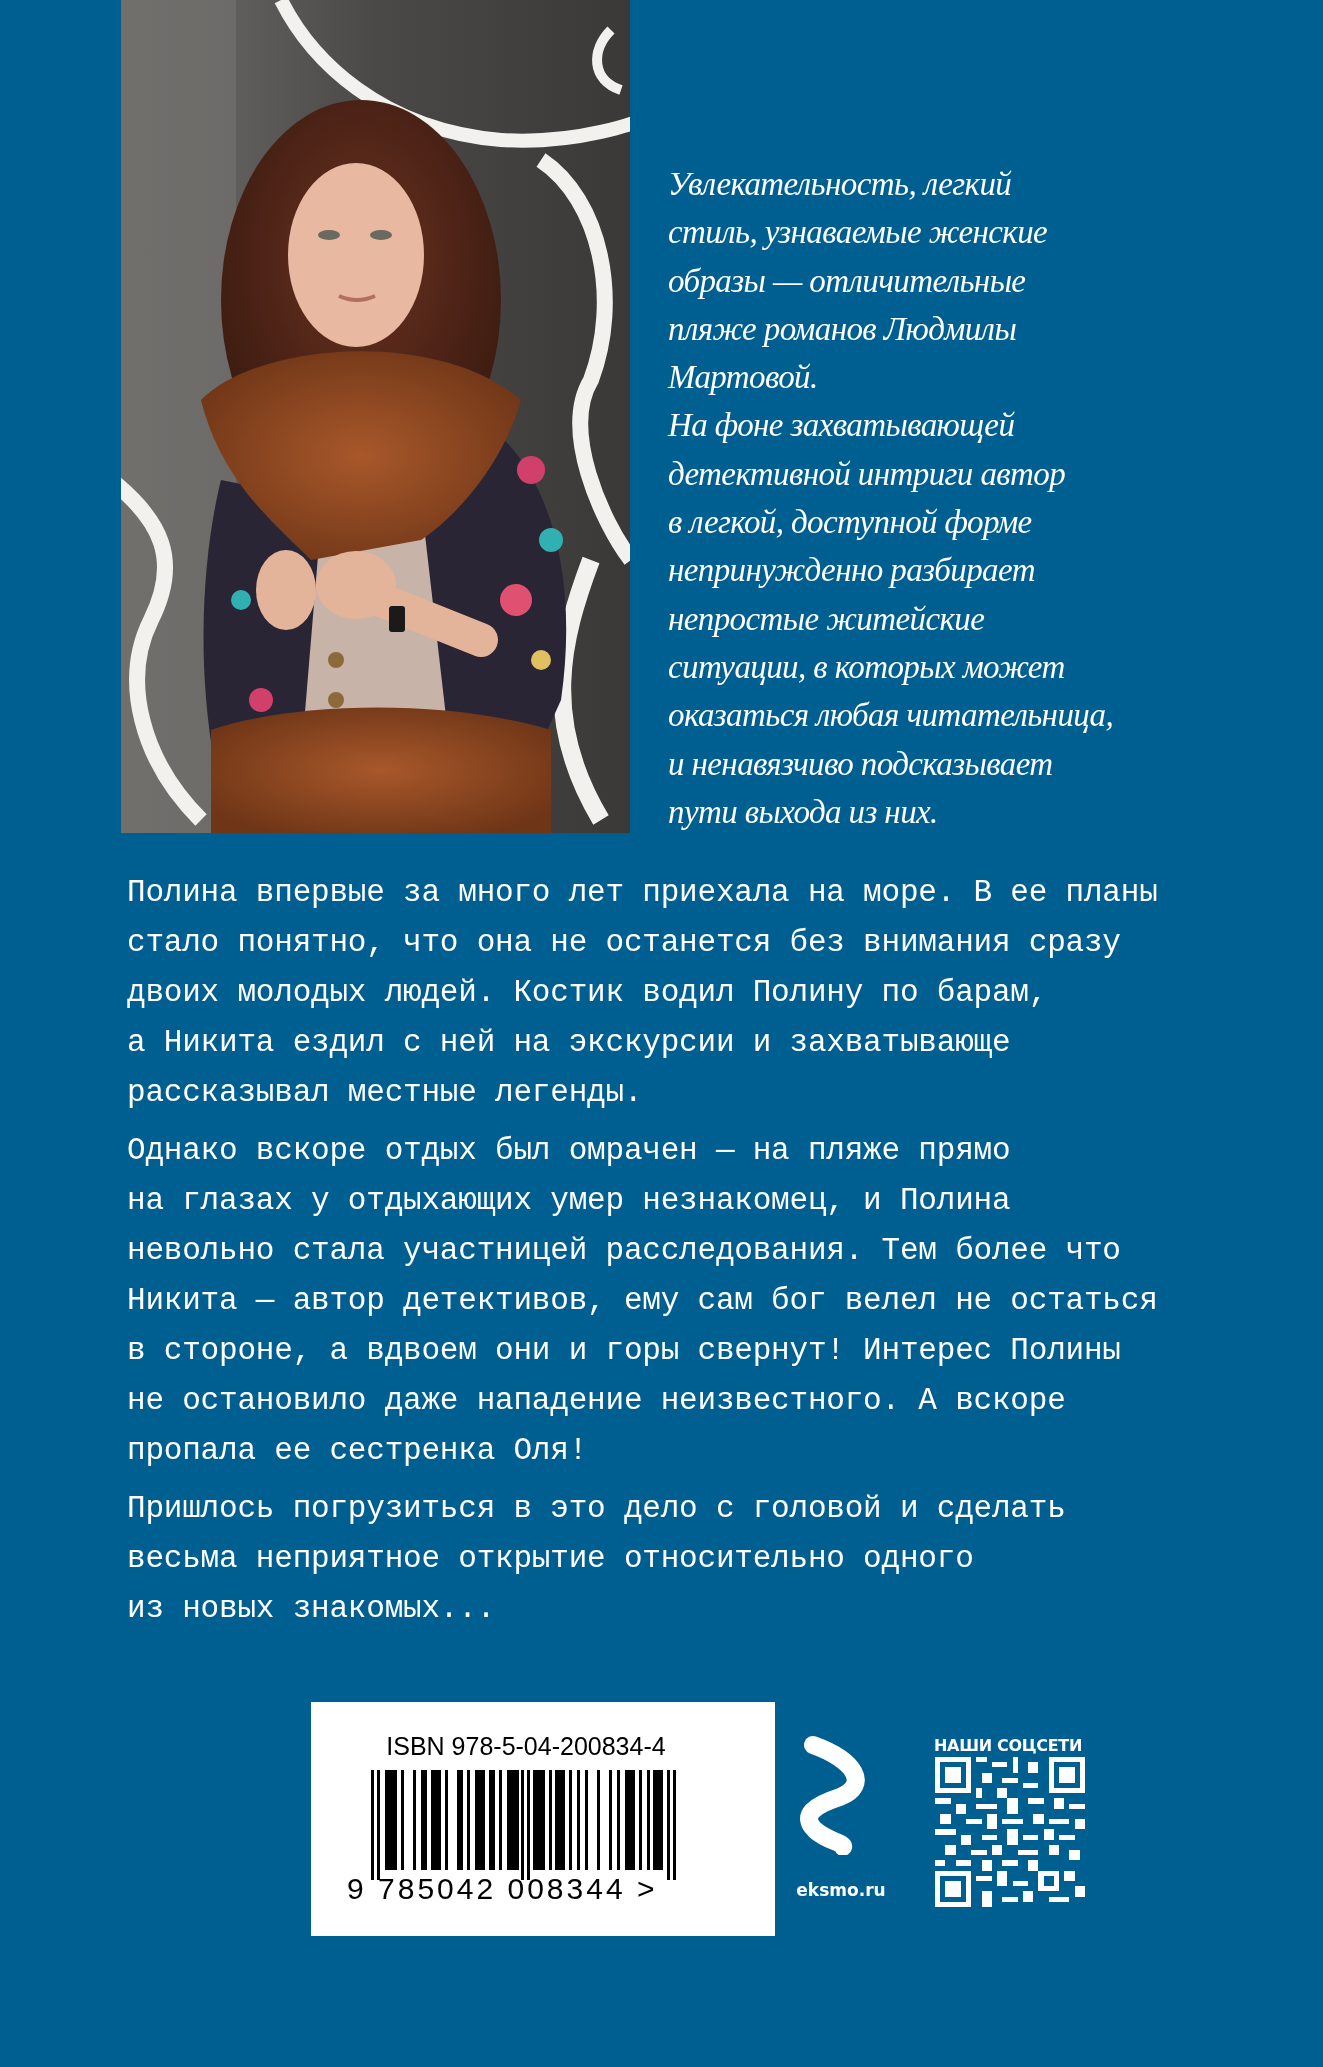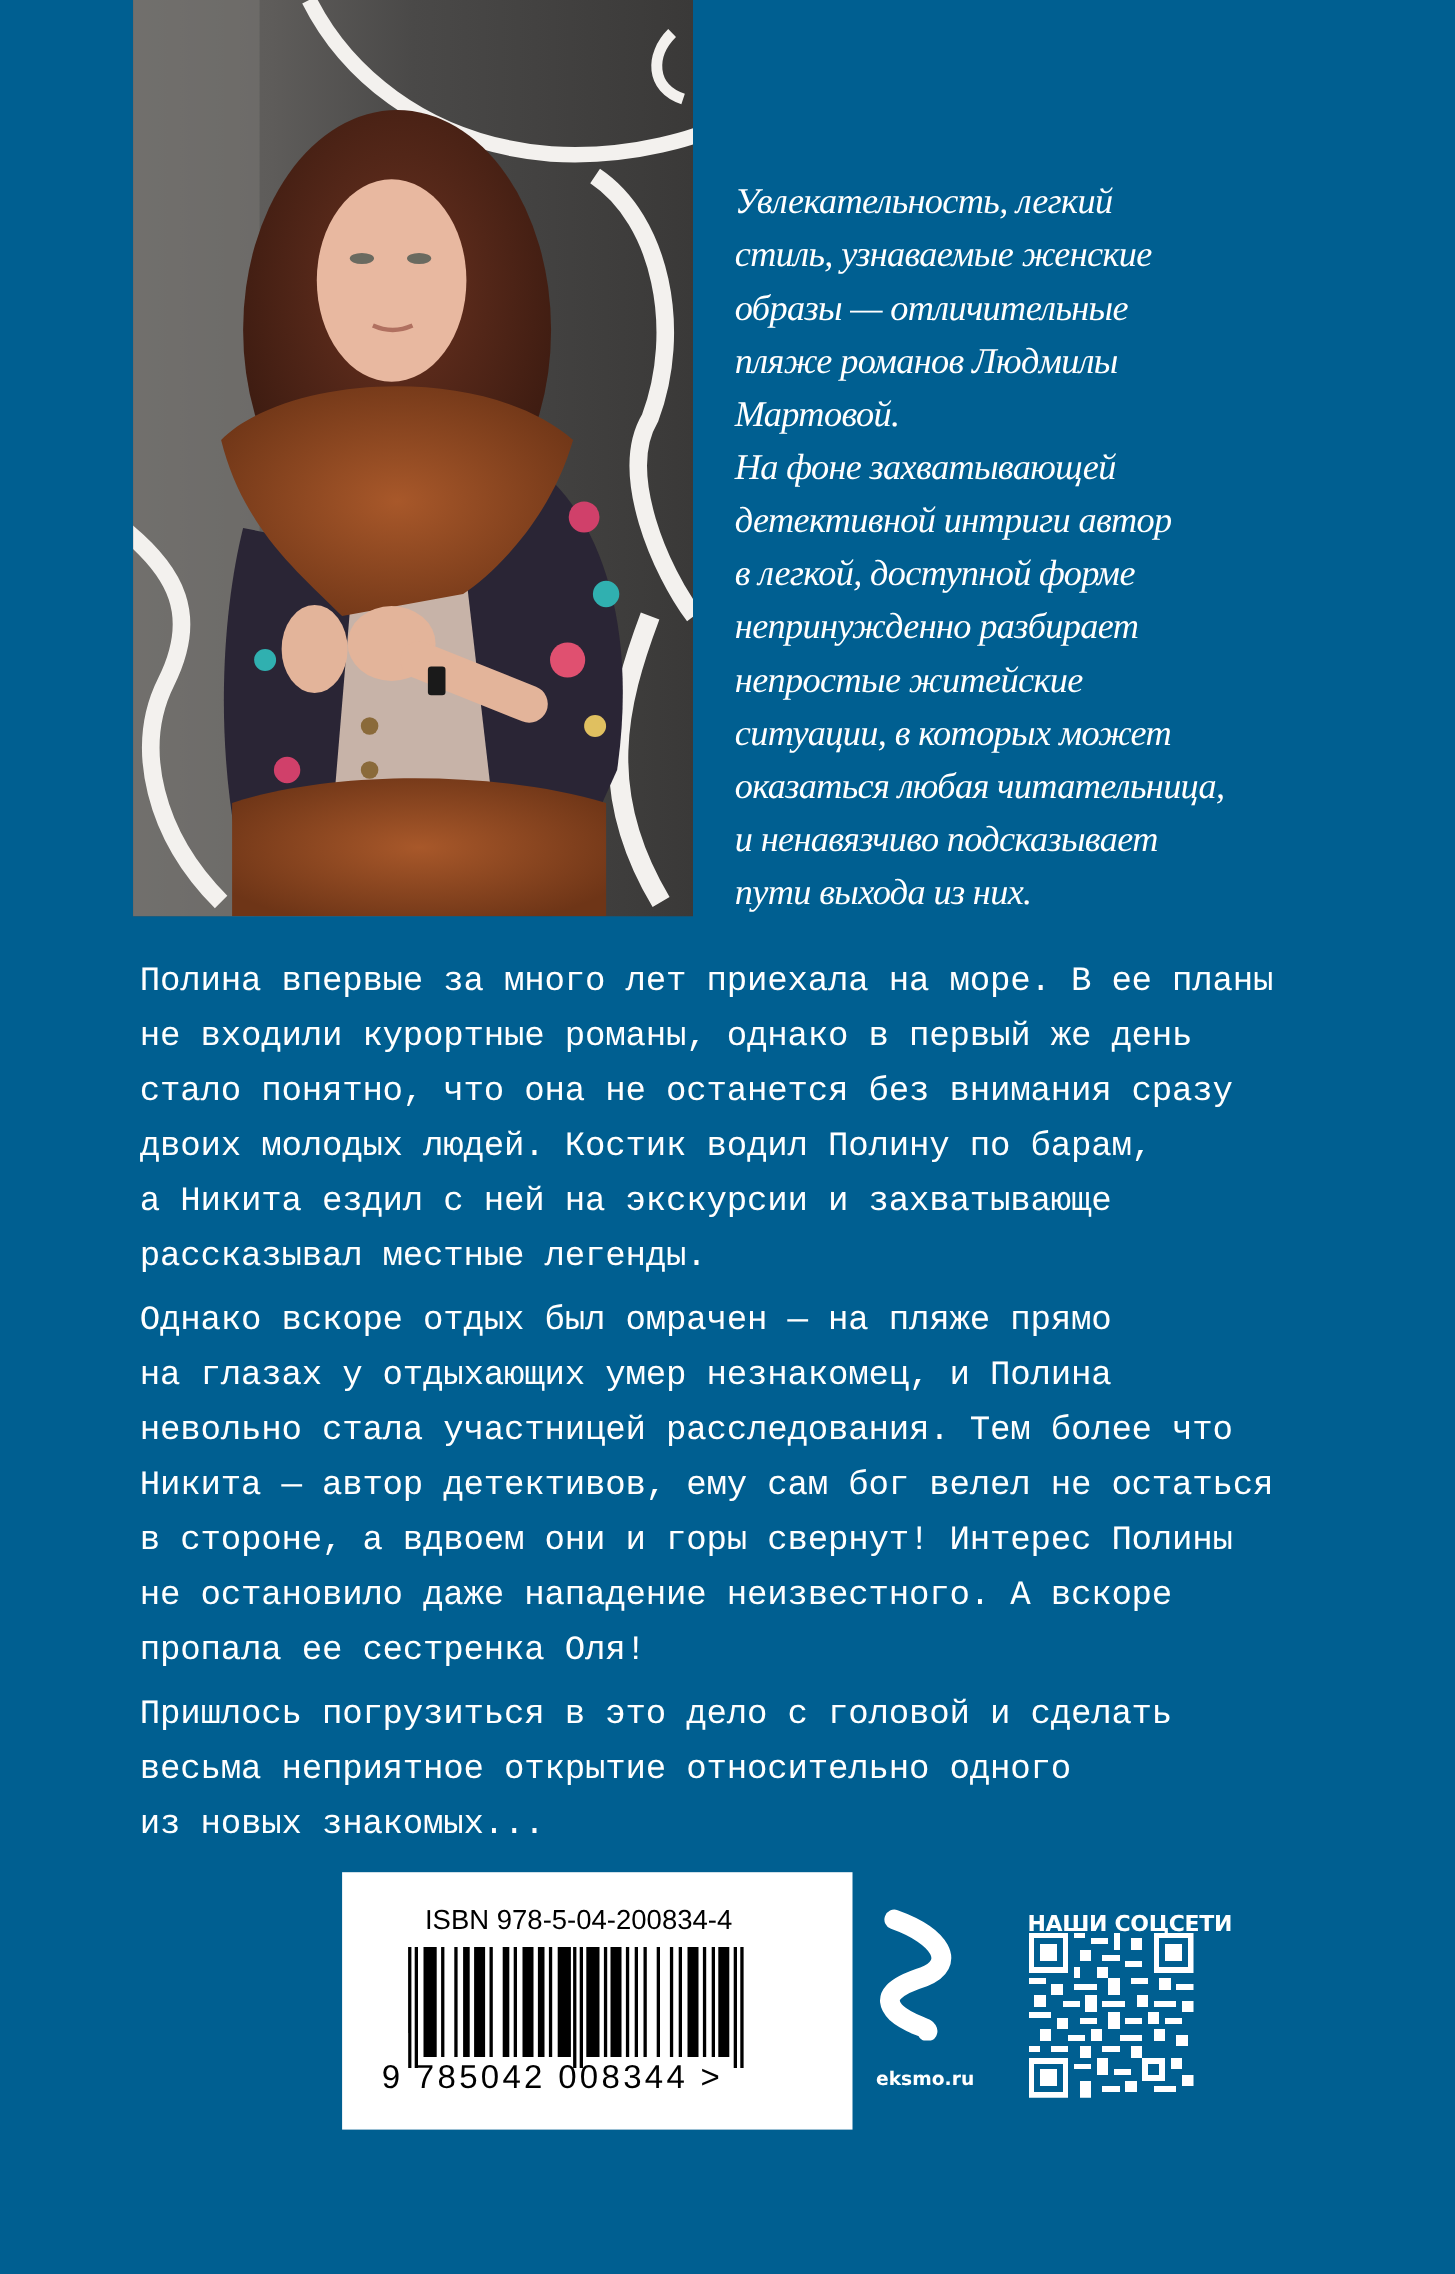--- a/index.html
+++ b/index.html
@@ -45,21 +45,21 @@
     font-family: "Liberation Sans", sans-serif; font-size: 30px;
     letter-spacing: 3px; white-space: nowrap;
   }
   .logo { position: absolute; left: 785px; top: 1735px; width: 100px; height: 120px; }
   .logo-text {
     position: absolute; left: 780px; top: 1880px; width: 122px; text-align: center;
     font-family: "DejaVu Sans", sans-serif; font-weight: bold; font-size: 17px;
   }
   .qr-title {
     position: absolute; left: 934px; top: 1736px;
-    font-family: "DejaVu Sans", sans-serif; font-weight: bold; font-size: 20px;
+    font-family: "DejaVu Sans", sans-serif; font-weight: bold; font-size: 16px;
     letter-spacing: -0.3px; white-space: nowrap;
   }
   .qr { position: absolute; left: 935px; top: 1757px; }
 </style>
 </head>
 <body>
 
 <div class="photo">
   <svg width="509" height="833" viewBox="0 0 509 833">
     <defs>
@@ -130,21 +130,20 @@
   <span class="ln">непростые житейские</span>
   <span class="ln">ситуации, в которых может</span>
   <span class="ln">оказаться любая читательница,</span>
   <span class="ln">и ненавязчиво подсказывает</span>
   <span class="ln">пути выхода из них.</span>
 </div>
 
 <div class="body-text">
   <div class="para">
     <span class="ln">Полина впервые за много лет приехала на море. В ее планы</span>
-    <span class="ln">не входили курортные романы, однако в первый же день</span>
     <span class="ln">стало понятно, что она не останется без внимания сразу</span>
     <span class="ln">двоих молодых людей. Костик водил Полину по барам,</span>
     <span class="ln">а Никита ездил с ней на экскурсии и захватывающе</span>
     <span class="ln">рассказывал местные легенды.</span>
   </div>
   <div class="para">
     <span class="ln">Однако вскоре отдых был омрачен  — на пляже прямо</span>
     <span class="ln">на глазах у отдыхающих умер незнакомец, и Полина</span>
     <span class="ln">невольно стала участницей расследования. Тем более что</span>
     <span class="ln">Никита — автор детективов, ему сам бог велел не остаться</span>

